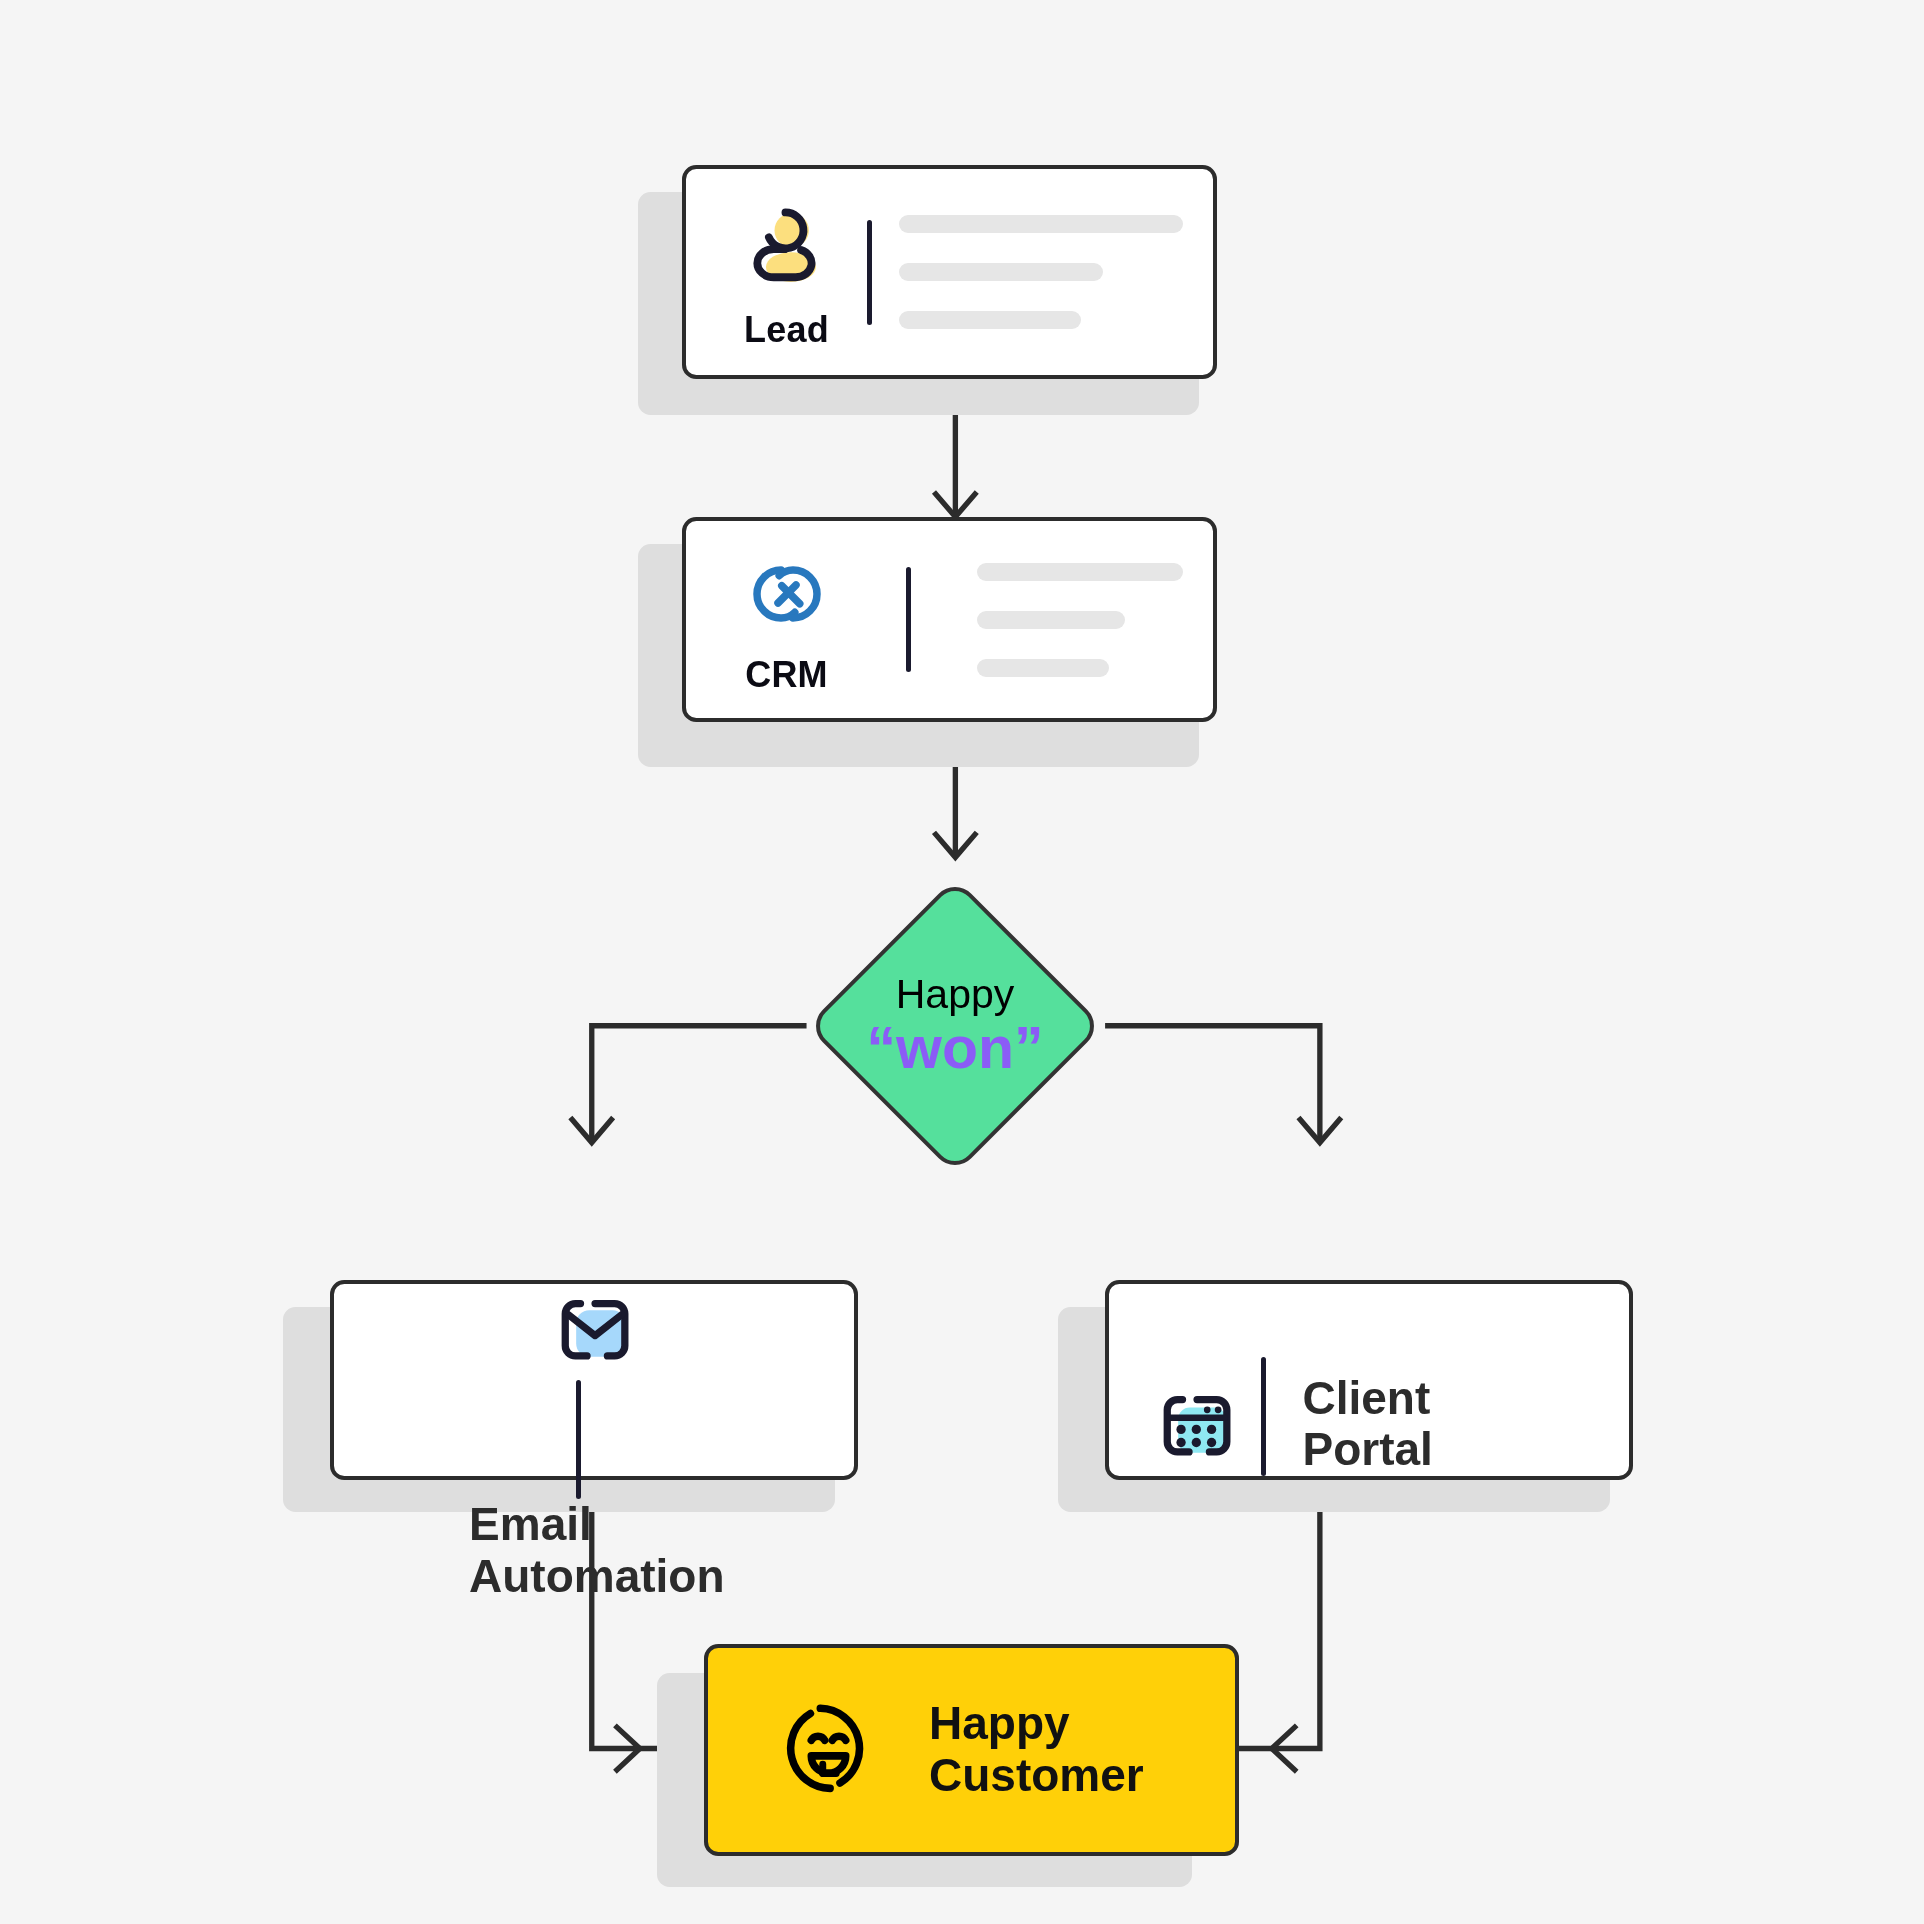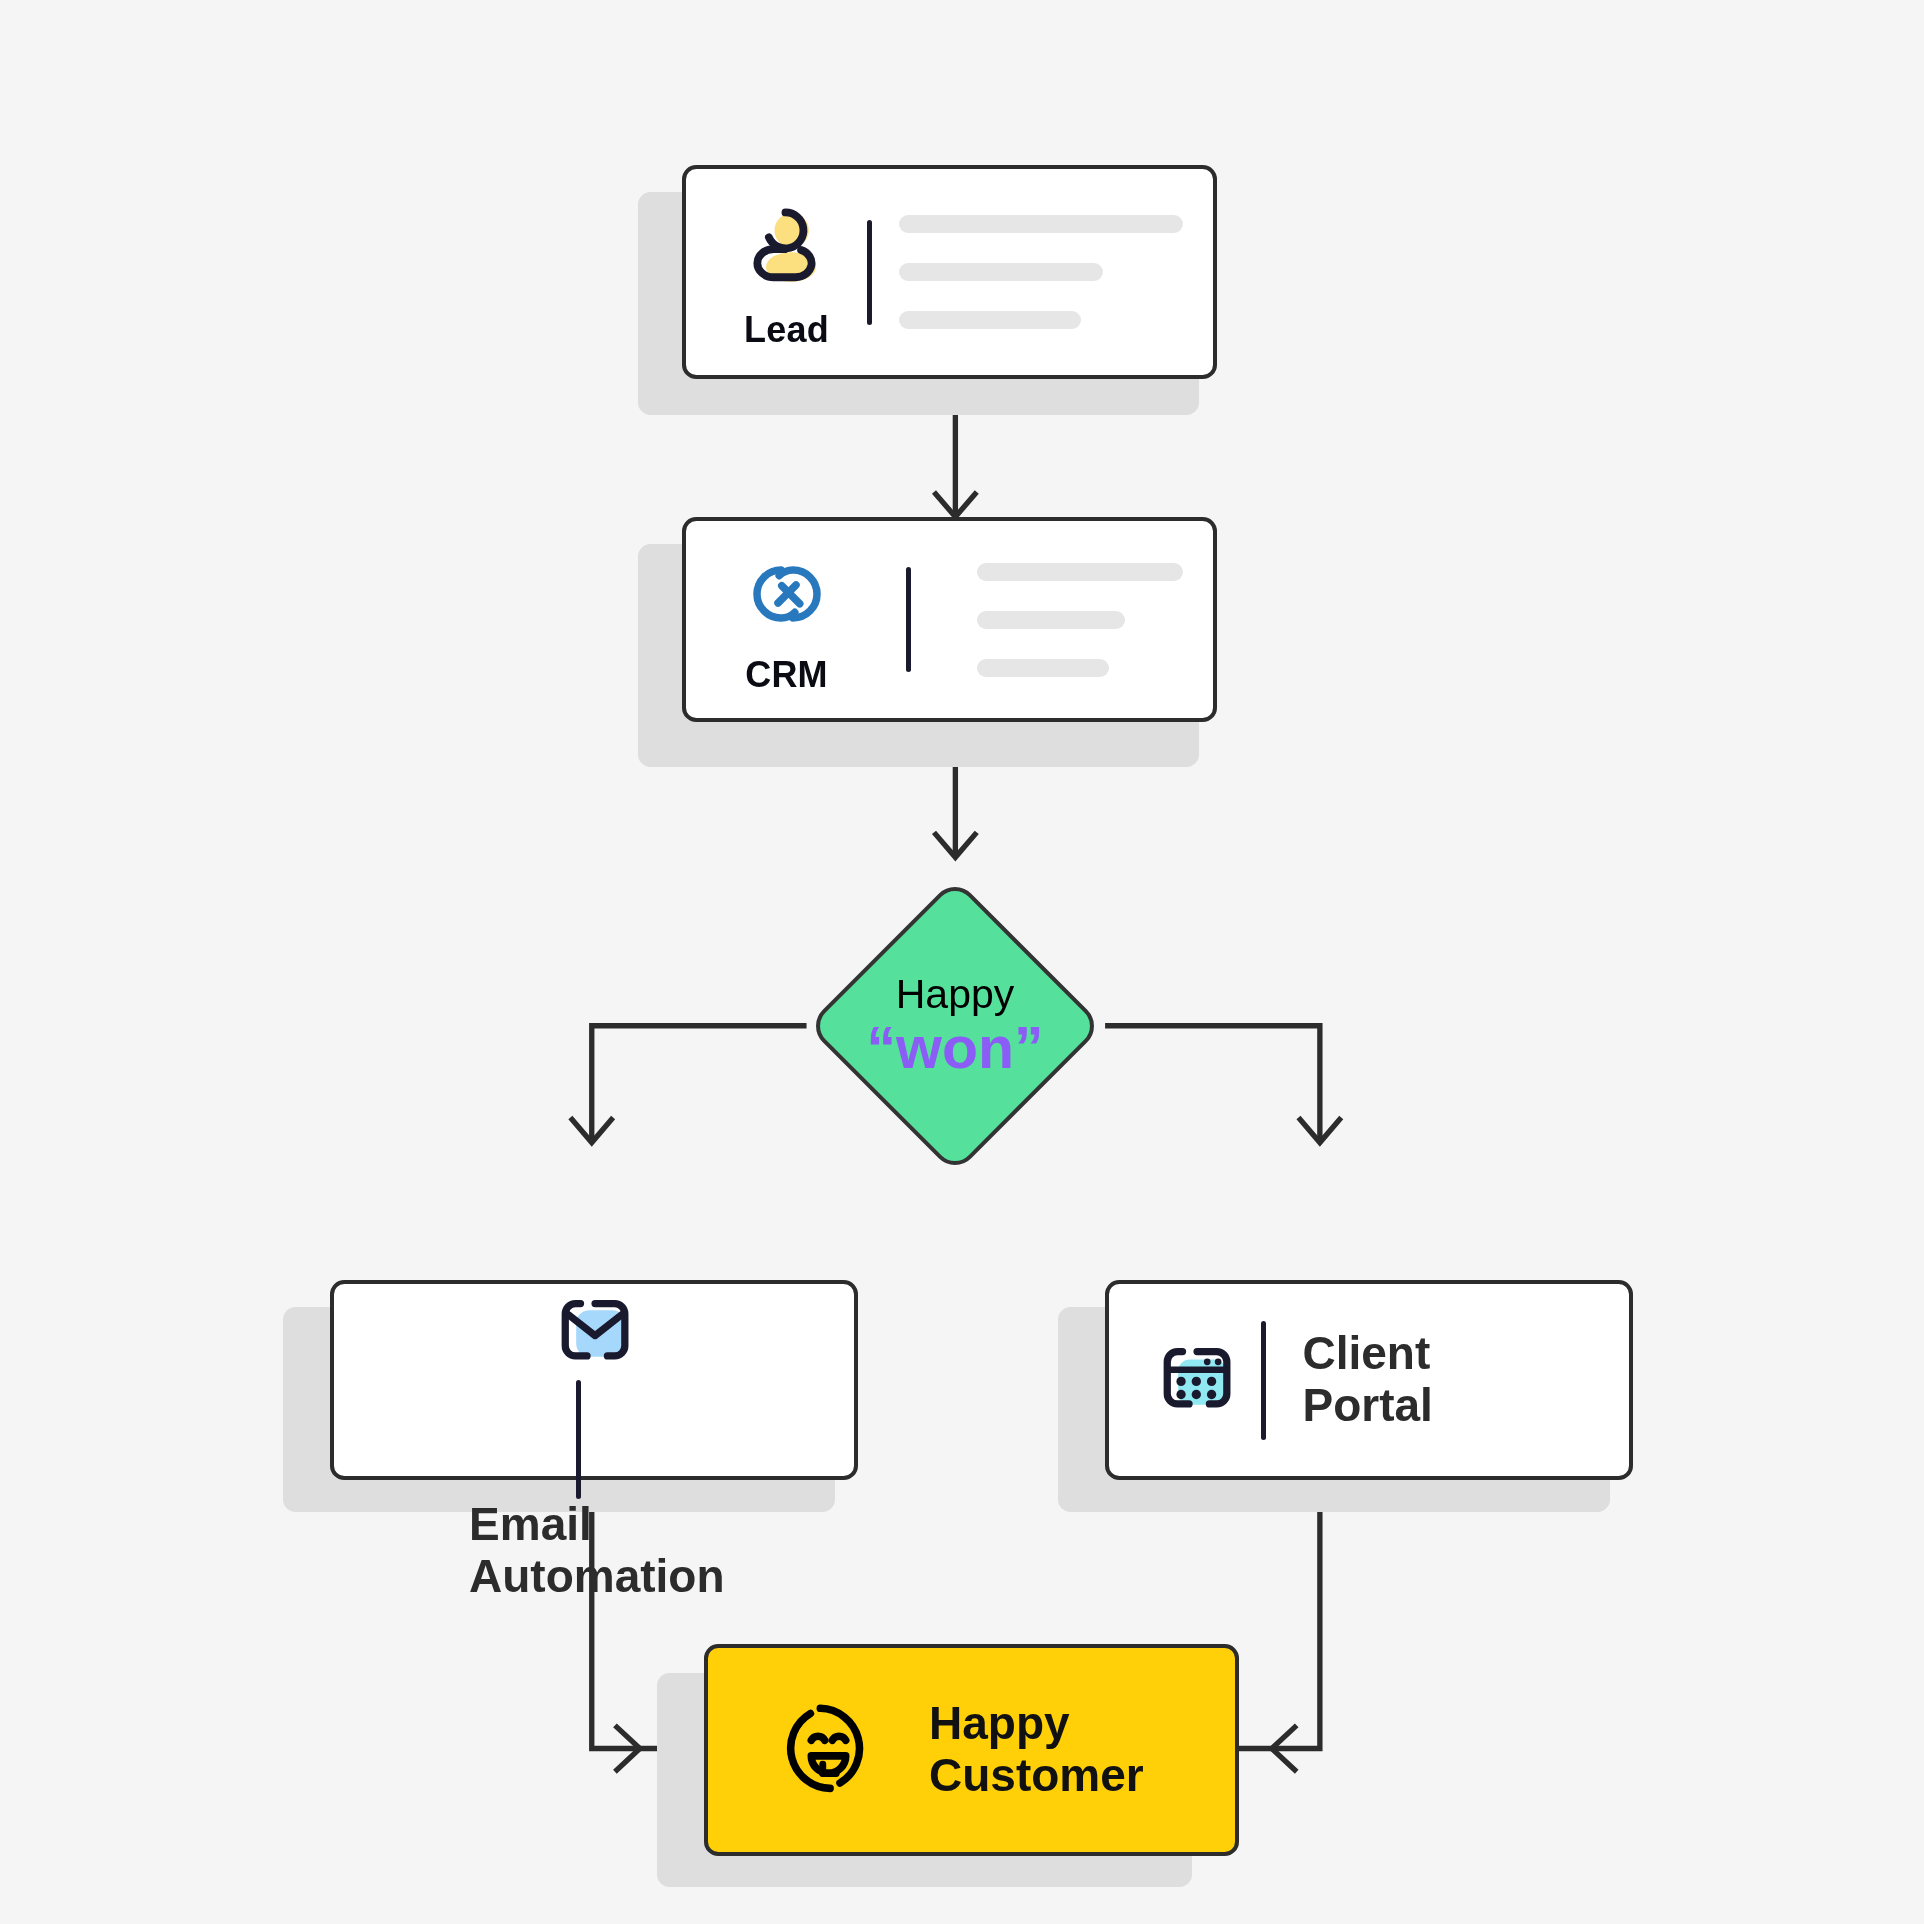--- a/index.html
+++ b/index.html
@@ -159,21 +159,21 @@
         </span>
       </div>
       <div class="divider" style="height:119px;margin:0 37px 0 0;"></div>
       <div class="card-title">Email
 Automation</div>
     </div>
   </div>
 
   <div class="node" style="left:1078px;top:1280px;width:552px;height:207px;">
     <div class="shadow" style="left:-19.6px;top:27px;width:552px;height:205px;"></div>
-    <div class="card" style="left:27px;top:0px;width:528px;height:200px;padding:0 21.4px 0 27px;">
+    <div class="card" style="left:27px;top:0px;width:528px;height:200px;padding:0 21.4px 0 27px;align-items:flex-end;">
       <div class="icon-col" style="width:125px;">
         <span>
           <svg width="93" height="93" viewBox="0 0 64 64" xmlns="http://www.w3.org/2000/svg">
             <rect x="18" y="19" width="33" height="31" rx="8" fill="#8FE8F2"></rect>
             <path d="M21 13.5 h-3.5 a7 7 0 0 0 -7 7 v22 a7 7 0 0 0 7 7 h8
                      M31 13.5 h13.5 a7 7 0 0 1 7 7 v22 a7 7 0 0 1 -7 7 h-5" fill="none" stroke="#1A1A2E" stroke-width="5" stroke-linecap="round"></path>
             <path d="M12 26 h38" fill="none" stroke="#1A1A2E" stroke-width="4.5" stroke-linecap="round"></path>
             <circle cx="38" cy="20.5" r="2.3" fill="#1A1A2E"></circle>
             <circle cx="45.5" cy="20.5" r="2.3" fill="#1A1A2E"></circle>
             <g fill="#1A1A2E">

